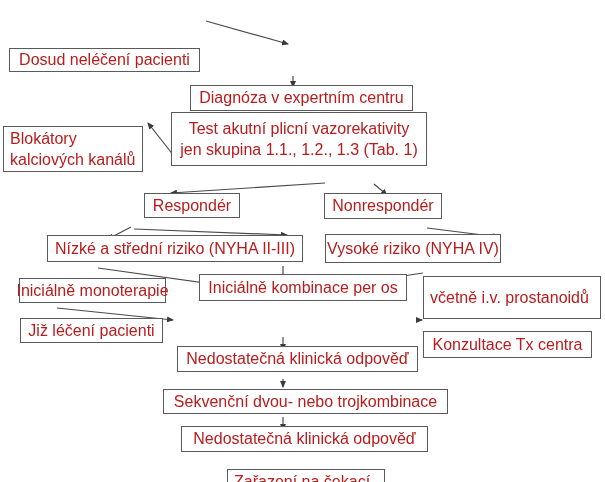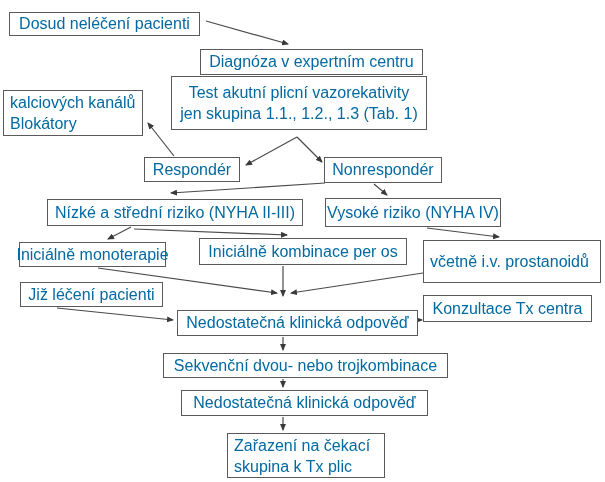--- a/index.html
+++ b/index.html
@@ -10,28 +10,29 @@
     font-family:"Liberation Sans", sans-serif;
     overflow:hidden;
   }
   .arrows{position:absolute;left:0;top:0;width:605px;height:482px;}
   .arrow{stroke:#4a4a4a;stroke-width:1.2;fill:none;}
   .node{
     position:absolute;
     box-sizing:border-box;
     background:#ffffff;
     border:1px solid #5a5a5a;
-    color:#0369a1;
+    color:#b91c1c;
     font-size:16px;
     line-height:20px;
     display:flex;
     align-items:center;
     justify-content:center;
     white-space:nowrap;
     z-index:2;
+    margin-top:36px;
   }
   .node.left{justify-content:flex-start;padding-left:6px;}
   .node.multi{flex-direction:column;justify-content:center;line-height:21px;}
   .node.multi.left{align-items:flex-start;}
   .node.multi.center-text{align-items:center;}
   .ln{display:block;}
   .italic{}
 </style>
 </head>
 <body>
@@ -61,32 +62,32 @@
     <line class="arrow" x1="416" y1="320" x2="422" y2="320" marker-end="url(#ah)"></line>
     <line class="arrow" x1="283" y1="337" x2="283" y2="350" marker-end="url(#ah)"></line>
     <line class="arrow" x1="283" y1="379" x2="283" y2="387" marker-end="url(#ah)"></line>
     <line class="arrow" x1="283" y1="417" x2="283" y2="430" marker-end="url(#ah)"></line>
   </svg>
 
   <div class="node" style="left:9px;top:12px;width:191px;height:24px">
     <span>Dosud neléčení pacienti</span>
   </div>
 
-  <div class="node" style="left:200px;top:49px;width:223px;height:26px">
+  <div class="node" style="left:190px;top:49px;width:223px;height:26px">
     <span>Diagnóza v expertním centru</span>
   </div>
 
   <div class="node multi center-text" style="left:171px;top:76px;width:256px;height:54px">
     <span class="ln">Test akutní plicní vazorekativity</span>
     <span class="ln italic">jen skupina 1.1., 1.2., 1.3 (Tab. 1)</span>
   </div>
 
   <div class="node multi left" style="left:3px;top:90px;width:140px;height:46px">
+    <span class="ln">Blokátory</span>
     <span class="ln">kalciových kanálů</span>
-    <span class="ln">Blokátory</span>
   </div>
 
   <div class="node" style="left:144px;top:157px;width:96px;height:25px">
     <span>Respondér</span>
   </div>
 
   <div class="node" style="left:324px;top:157px;width:118px;height:26px">
     <span>Nonrespondér</span>
   </div>
 

